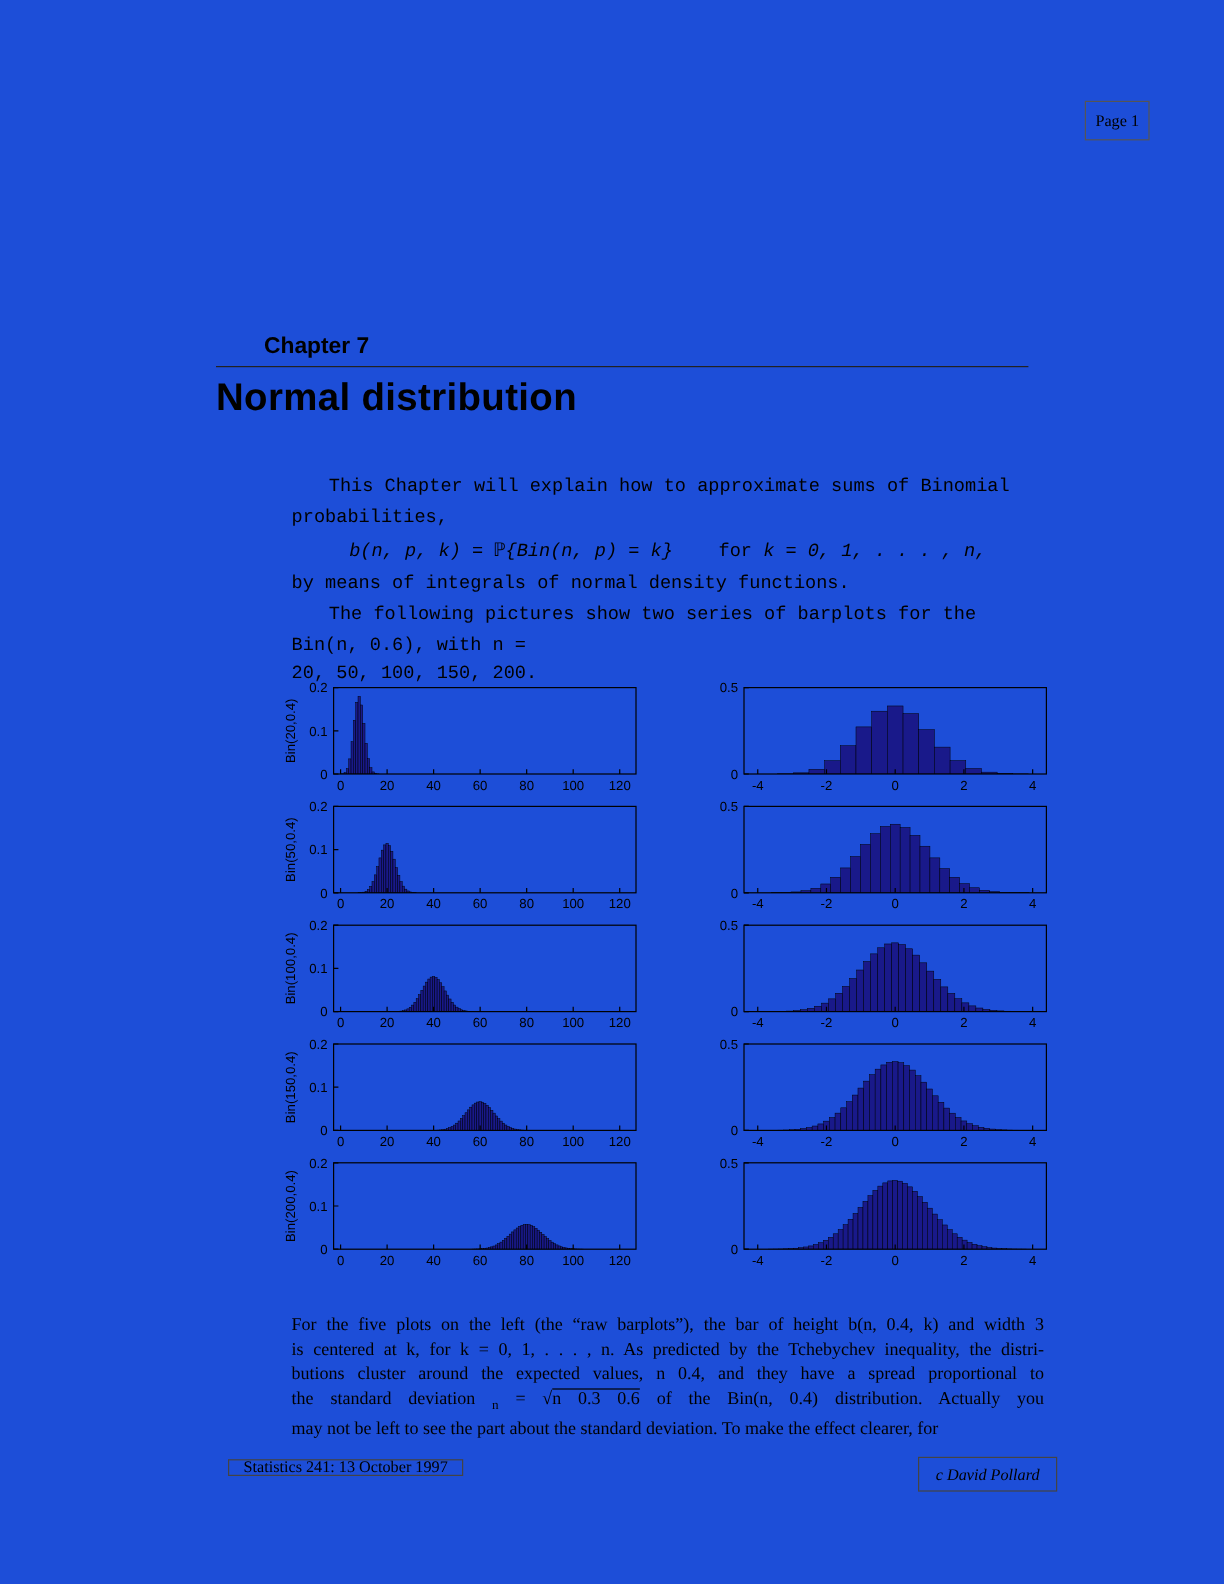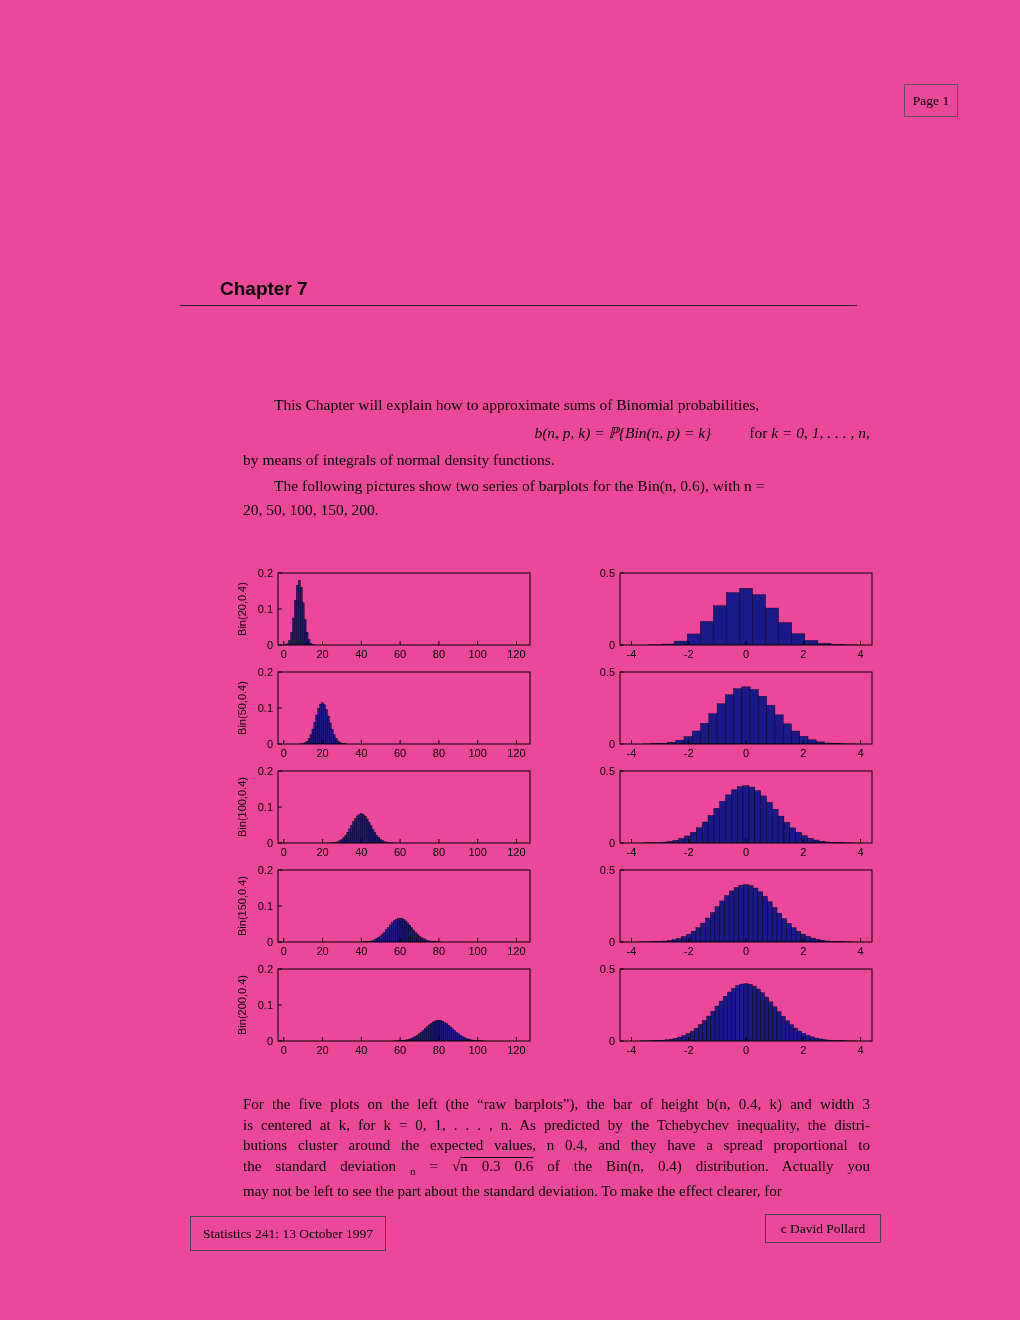--- a/index.html
+++ b/index.html
@@ -1,21 +1,21 @@
 <!DOCTYPE html>
 <html><head>
 <meta charset="utf-8">
 <style>
   * { margin: 0; padding: 0; box-sizing: border-box; }
   html, body { background: #ffffff; }
   .page {
     position: relative;
     width: 1020px;
     height: 1320px;
-    background: #ec4899;
+    background: #1d4ed8;
     color: #000;
     font-family: "Liberation Serif", "DejaVu Serif", serif;
     overflow: hidden;
   }
   .page-badge {
     position: absolute; left: 904px; top: 84px;
     width: 54px; height: 33px;
     border: 1px solid #555;
     display: flex; align-items: center; justify-content: center;
     font-size: 13.5px;
@@ -25,59 +25,60 @@
     font-family: "Liberation Sans", "DejaVu Sans", sans-serif;
     font-weight: bold; font-size: 19px; margin-left: 40px;
   }
   .header-rule { border-top: 1.5px solid #222; margin-top: 5px; }
   .page-title {
     font-family: "Liberation Sans", "DejaVu Sans", sans-serif;
     font-weight: bold; font-size: 32px; margin-top: 7px; letter-spacing: 0.3px;
   }
   .intro {
     position: absolute; left: 243px; top: 392px; width: 627px;
-    font-size: 15.5px; line-height: 26px;
+    font-size: 15.5px; line-height: 26px; font-family: Liberation Mono, monospace;
   }
   .indent { text-indent: 31px; }
-  .formula-line { text-align: right; margin: 2px 0 1px 0; }
+  .formula-line { text-align: center; margin: 2px 0 1px 0; }
   .math { font-style: italic; }
   .formula-gap { display: inline-block; width: 38px; }
   .tight { line-height: 21px; }
   .charts {
     position: absolute; left: 234px; top: 567px;
     display: flex; flex-direction: column; gap: 3px;
   }
   .chart-row { display: flex; gap: 54px; }
   .outro {
     position: absolute; left: 243px; top: 1094px; width: 627px;
     font-size: 15px; line-height: 20.5px;
   }
   .jl { text-align: justify; text-align-last: justify; }
   .radicand { text-decoration: overline; }
   .outro sub { font-size: 11px; }
   .footer-box {
     position: absolute; border: 1px solid #444;
     display: flex; align-items: center; justify-content: center;
     font-size: 13.5px;
   }
-  .footer-left { left: 190px; top: 1216px; width: 196px; height: 35px; }
-  .footer-right { left: 765px; top: 1214px; width: 116px; height: 29px; }
+  .footer-left { left: 190px; top: 1216px; width: 196px; height: 14px; }
+  .footer-right { left: 765px; top: 1214px; width: 116px; height: 29px; font-style: italic; }
 </style>
 </head>
 <body>
 
 <div class="page">
 
   <div class="page-badge">
     <span>Page 1</span>
   </div>
 
   <div class="header">
     <div class="chapter-label">Chapter 7</div>
     <div class="header-rule"></div>
+    <h1 class="page-title">Normal distribution</h1>
   </div>
 
   <div class="intro">
     <div class="indent">This Chapter will explain how to approximate sums of Binomial probabilities,</div>
     <div class="formula-line">
       <span class="math">b(n, p, k) = ℙ{Bin(n, p) = k}</span><span class="formula-gap"></span><span>for </span><span class="math">k = 0, 1, . . . , n,</span>
     </div>
     <div>by means of integrals of normal density functions.</div>
     <div class="indent">The following pictures show two series of barplots for the Bin(n, 0.6), with n =</div>
     <div class="tight">20, 50, 100, 150, 200.</div>

